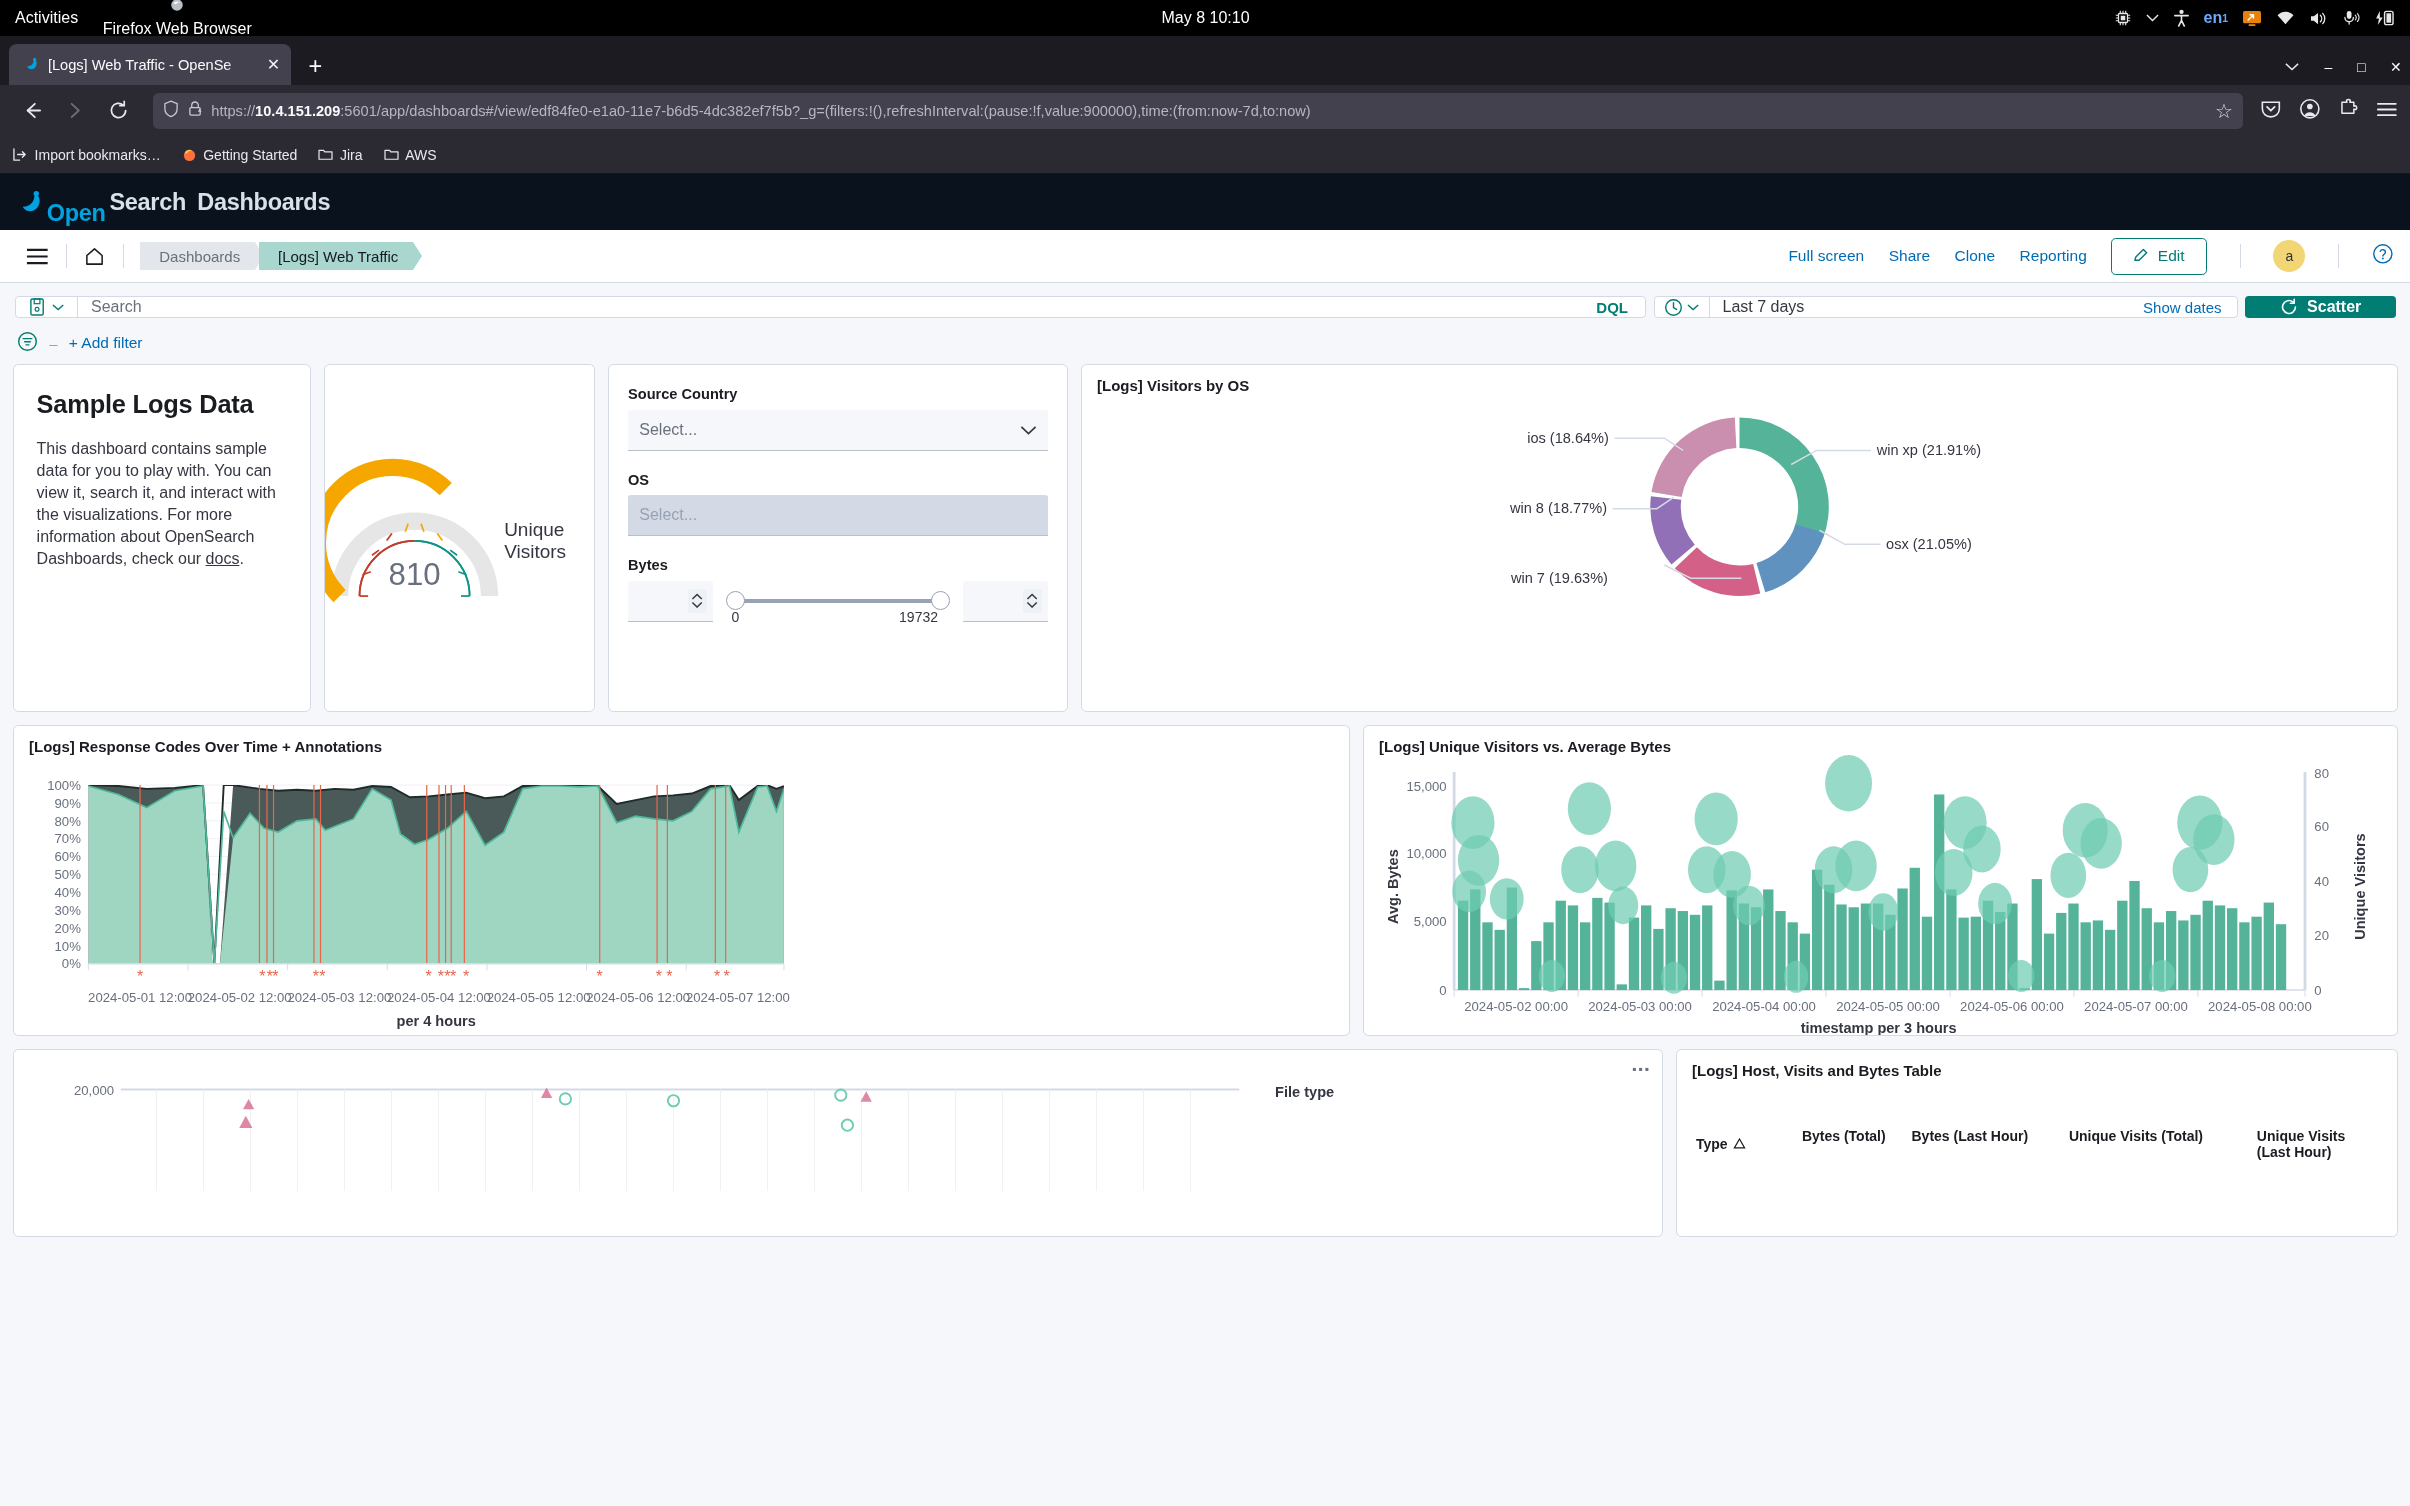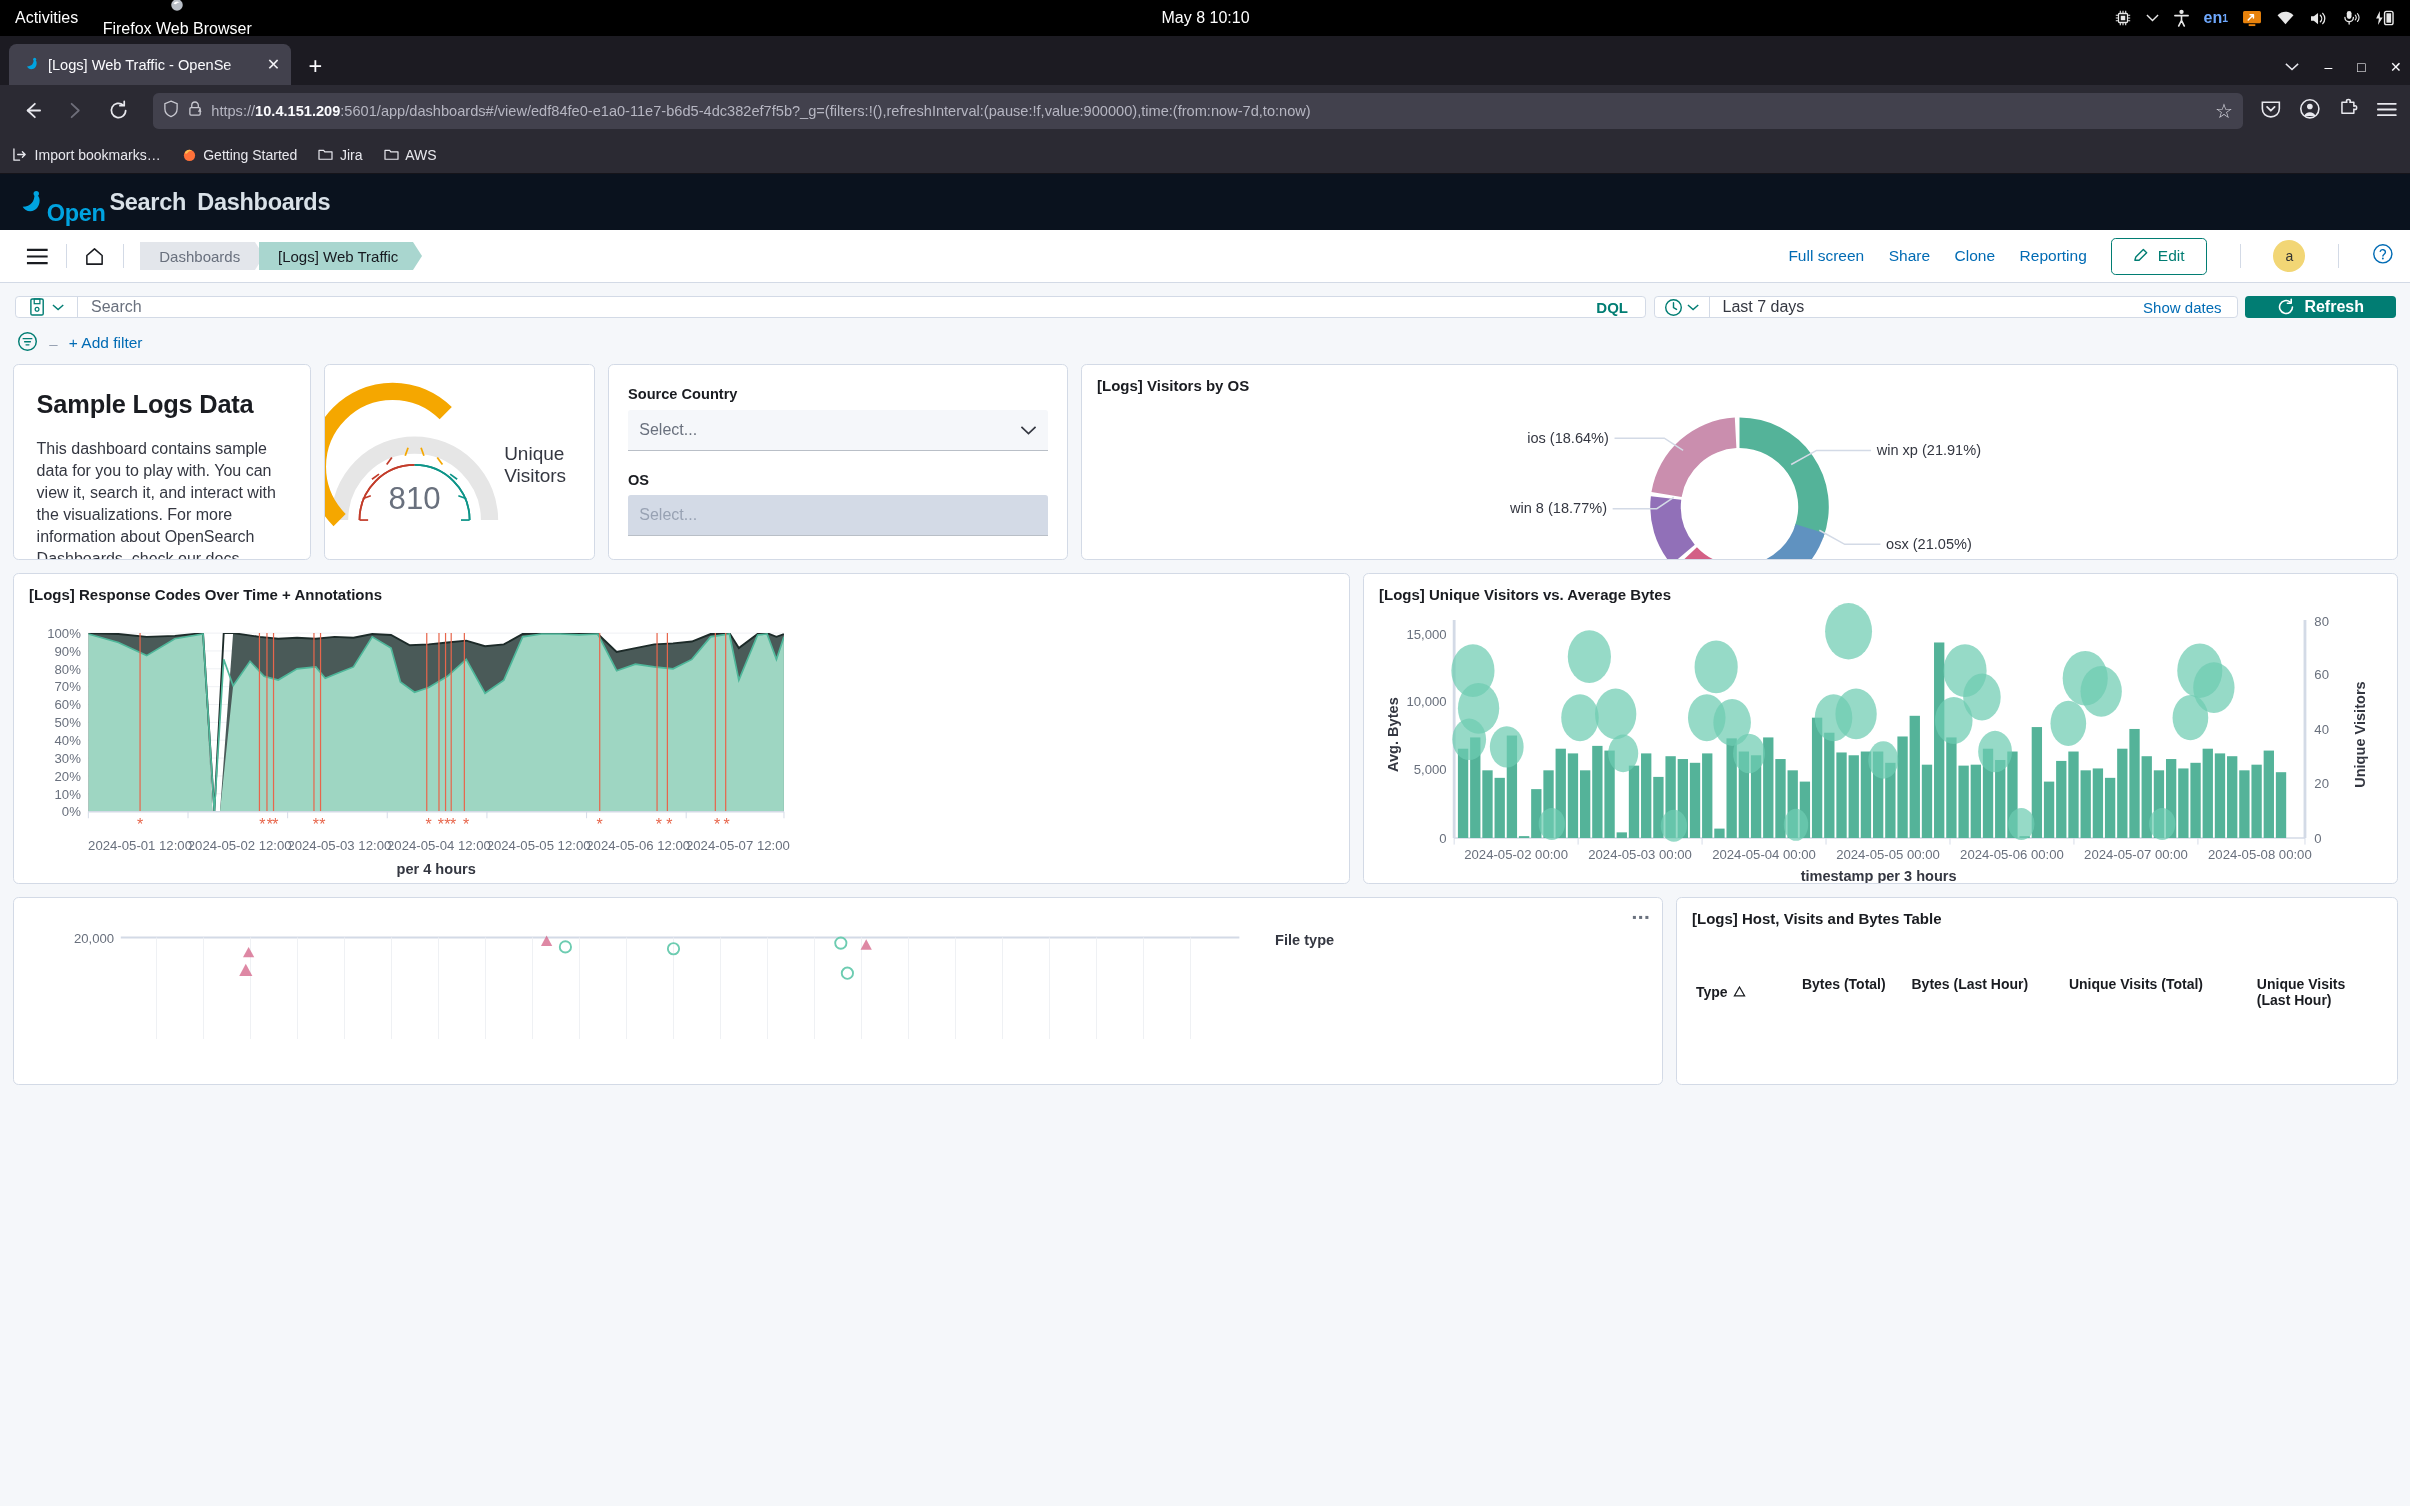--- a/index.html
+++ b/index.html
@@ -486,40 +486,40 @@
           </svg>
       </span>
       <span id="date-val">Last 7 days</span>
       <span id="show-dates">Show dates</span>
     </div>
     <div id="refresh-btn">
       <svg width="18" height="18" viewBox="0 0 19 19">
           <path d="M16.3 9.5a6.8 6.8 0 11-2.4-5.2" stroke="#fff" stroke-width="1.7" fill="none" stroke-linecap="round"></path>
           <path d="M15 1.5v4h-4" stroke="#fff" stroke-width="1.7" fill="none" stroke-linecap="round" stroke-linejoin="round"></path>
         </svg>
-      <span>Refresh</span>
+      <span>Scatter</span>
     </div>
   </div>
   <div id="filterbar">
     <span>
       <svg width="21" height="21" viewBox="0 0 22 22">
           <circle cx="11" cy="11" r="9.2" fill="none" stroke="#017d73" stroke-width="1.5"></circle>
           <g stroke="#017d73" stroke-width="1.5" stroke-linecap="round">
             <path d="M6.5 8h9M8 11.3h6M9.5 14.5h3"></path>
           </g>
         </svg>
     </span>
     <span style="color:#98a2b3">–</span>
     <span id="addfilter">+ Add filter</span>
   </div>
 </div>
 
 <div id="dash">
 
-  <div class="row" style="height:196px">
+  <div class="row" style="height:348px">
     <div class="panel" id="p-md">
       <h2>Sample Logs Data</h2>
       <p><span>This dashboard contains sample data for you to play with. You can view it, search it, and interact with the visualizations. For more information about OpenSearch Dashboards, check our </span><a href="#">docs</a><span>.</span></p>
     </div>
 
     <div class="panel" id="p-gauge">
       <svg width="254" height="174" viewBox="0 0 270 185" style="font-size:16px">
 
         <path d="M22 180 A113 113 0 0 1 248 180" fill="none" stroke="#e6e6e6" stroke-width="26"></path>
         <path d="M22 180 A113 113 0 0 1 182 19" fill="none" stroke="#f5a700" stroke-width="26"></path>

